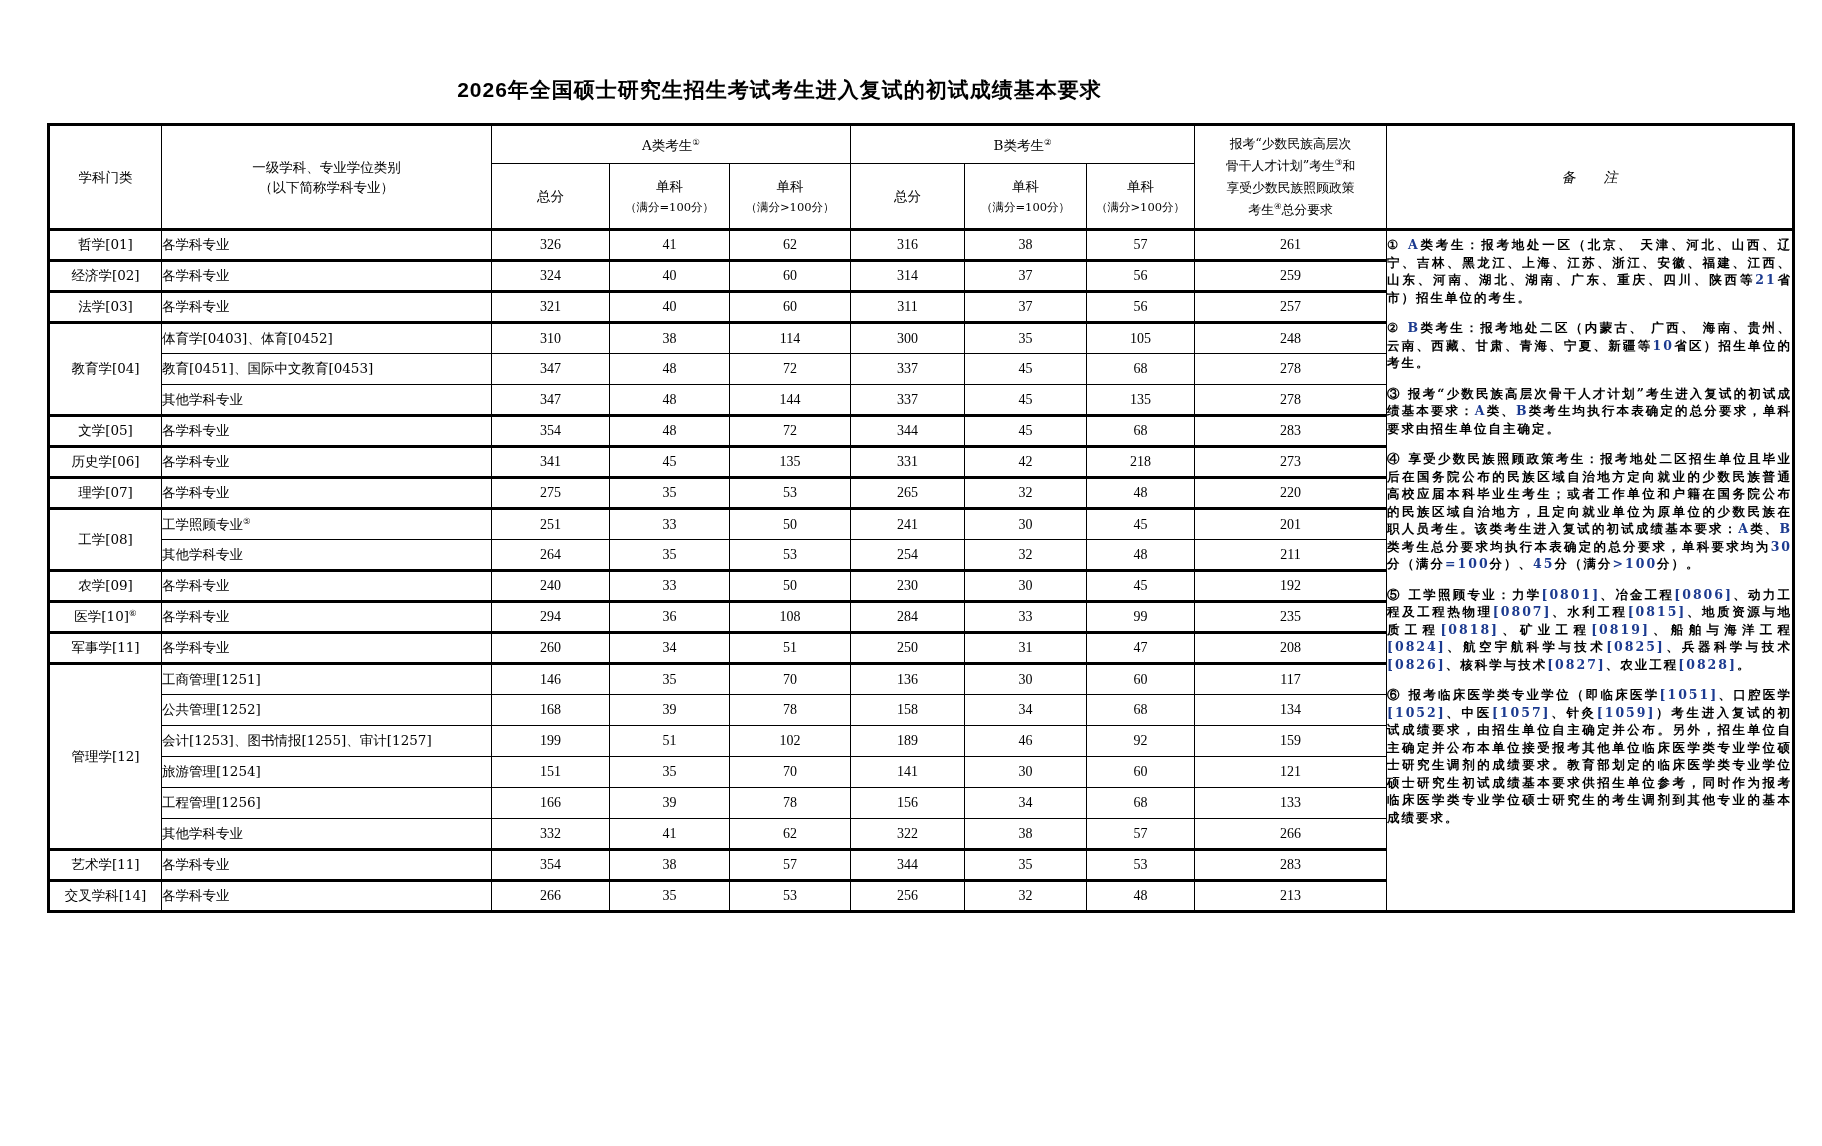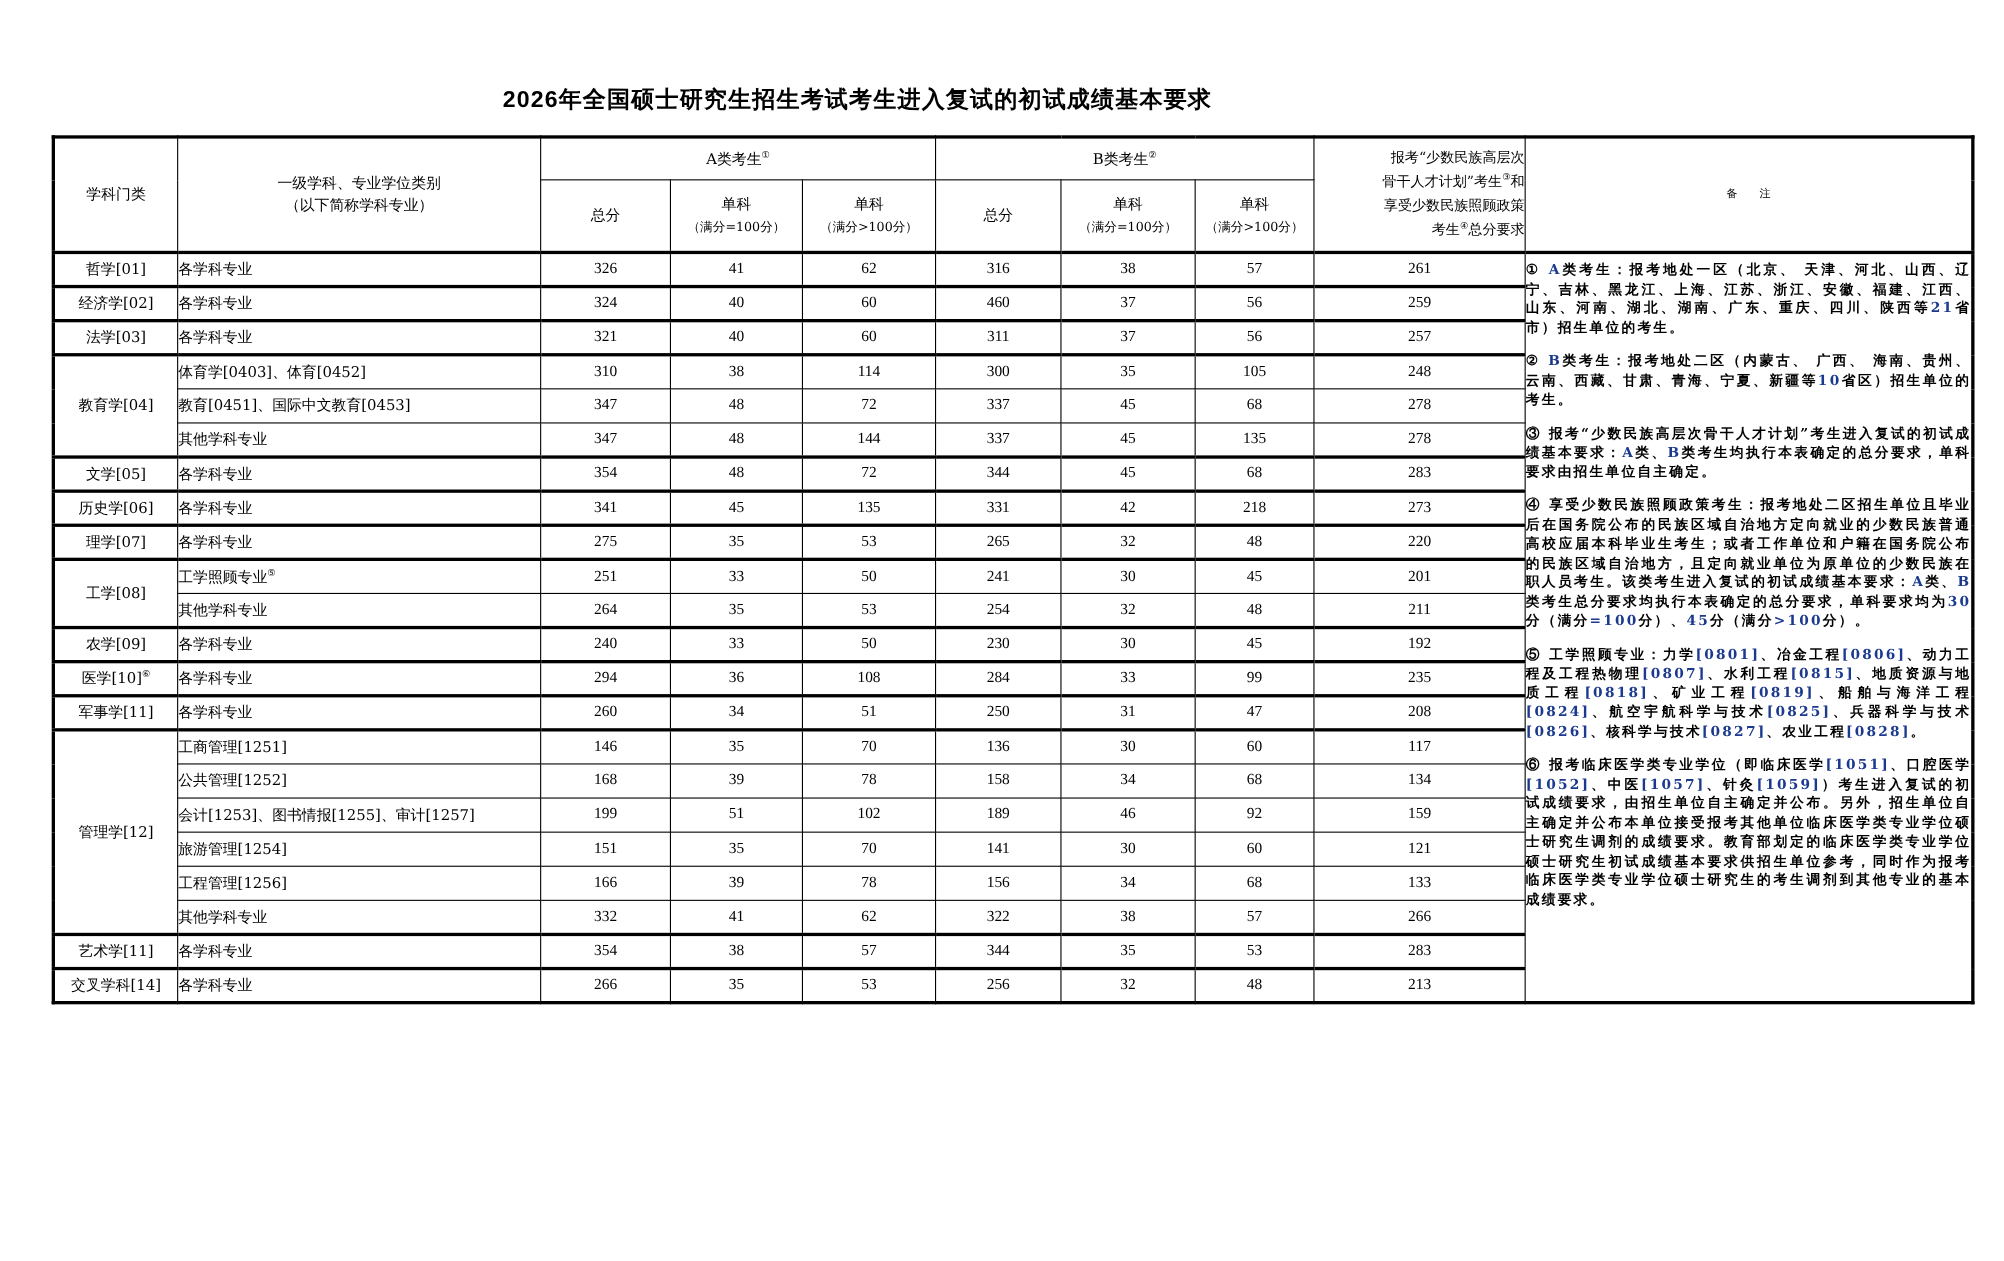--- a/index.html
+++ b/index.html
@@ -19,22 +19,22 @@
     border:3px solid #000;
   }
   table.score th, table.score td { border:1px solid #000; padding:0; }
   th.bR3, td.cR3 { border-right-width:3px; }
   tbody tr.gs > td { border-top-width:3px; }
   thead tr.subhead th { border-bottom-width:3px; }
   thead th { font-weight:normal; font-size:13.5px; line-height:20px; vertical-align:middle; }
   thead tr.toprow { height:39px; }
   thead tr.subhead { height:66px; }
   .paren { font-size:11.5px; white-space:nowrap; }
-  th.minh { font-size:12.8px; text-align:right; padding:4px 2px 4px 7px; line-height:22px;margin-top:36px; }
-  th.notesh { font-size:10px; }
+  th.minh { font-size:12.8px; text-align:center; padding:4px 2px 4px 7px; line-height:22px;margin-top:36px; }
+  th.notesh { font-size:14px;font-style:italic; }
   tbody tr { height:31px; }
   tbody td { vertical-align:middle; text-align:center; font-size:13.5px; }
   td.cat { text-align:center; padding-left:6px; }
   td.major { text-align:left; padding-left:8px; }
   td.num { font-family:"Liberation Serif","DejaVu Serif",serif; font-size:14px; }
   td.notes-cell {
     vertical-align:top; text-align:justify;
     padding:14px 8px 6px 9px;
     font-size:12.5px; font-weight:bold; line-height:17.5px; letter-spacing:2px;
   }
@@ -100,21 +100,21 @@
             <p>⑤ 工学照顾专业：力学<span style="color:#1b3a8f">[0801]</span>、冶金工程<span style="color:#1b3a8f">[0806]</span>、动力工程及工程热物理<span style="color:#1b3a8f">[0807]</span>、水利工程<span style="color:#1b3a8f">[0815]</span>、地质资源与地质工程<span style="color:#1b3a8f">[0818]</span>、矿业工程<span style="color:#1b3a8f">[0819]</span>、船舶与海洋工程<span style="color:#1b3a8f">[0824]</span>、航空宇航科学与技术<span style="color:#1b3a8f">[0825]</span>、兵器科学与技术<span style="color:#1b3a8f">[0826]</span>、核科学与技术<span style="color:#1b3a8f">[0827]</span>、农业工程<span style="color:#1b3a8f">[0828]</span>。</p>
             <p>⑥ 报考临床医学类专业学位（即临床医学<span style="color:#1b3a8f">[1051]</span>、口腔医学<span style="color:#1b3a8f">[1052]</span>、中医<span style="color:#1b3a8f">[1057]</span>、针灸<span style="color:#1b3a8f">[1059]</span>）考生进入复试的初试成绩要求，由招生单位自主确定并公布。另外，招生单位自主确定并公布本单位接受报考其他单位临床医学类专业学位硕士研究生调剂的成绩要求。教育部划定的临床医学类专业学位硕士研究生初试成绩基本要求供招生单位参考，同时作为报考临床医学类专业学位硕士研究生的考生调剂到其他专业的基本成绩要求。</p>
           </td>
         </tr>
         <tr class="gs">
           <td class="cat" rowspan="1">经济学[02]</td>
           <td class="major cR3">各学科专业</td>
           <td class="num">324</td>
           <td class="num">40</td>
           <td class="num cR3">60</td>
-          <td class="num">460</td>
+          <td class="num">314</td>
           <td class="num">37</td>
           <td class="num cR3">56</td>
           <td class="num cR3">259</td>
         </tr>
         <tr class="gs">
           <td class="cat" rowspan="1">法学[03]</td>
           <td class="major cR3">各学科专业</td>
           <td class="num">321</td>
           <td class="num">40</td>
           <td class="num cR3">60</td>

